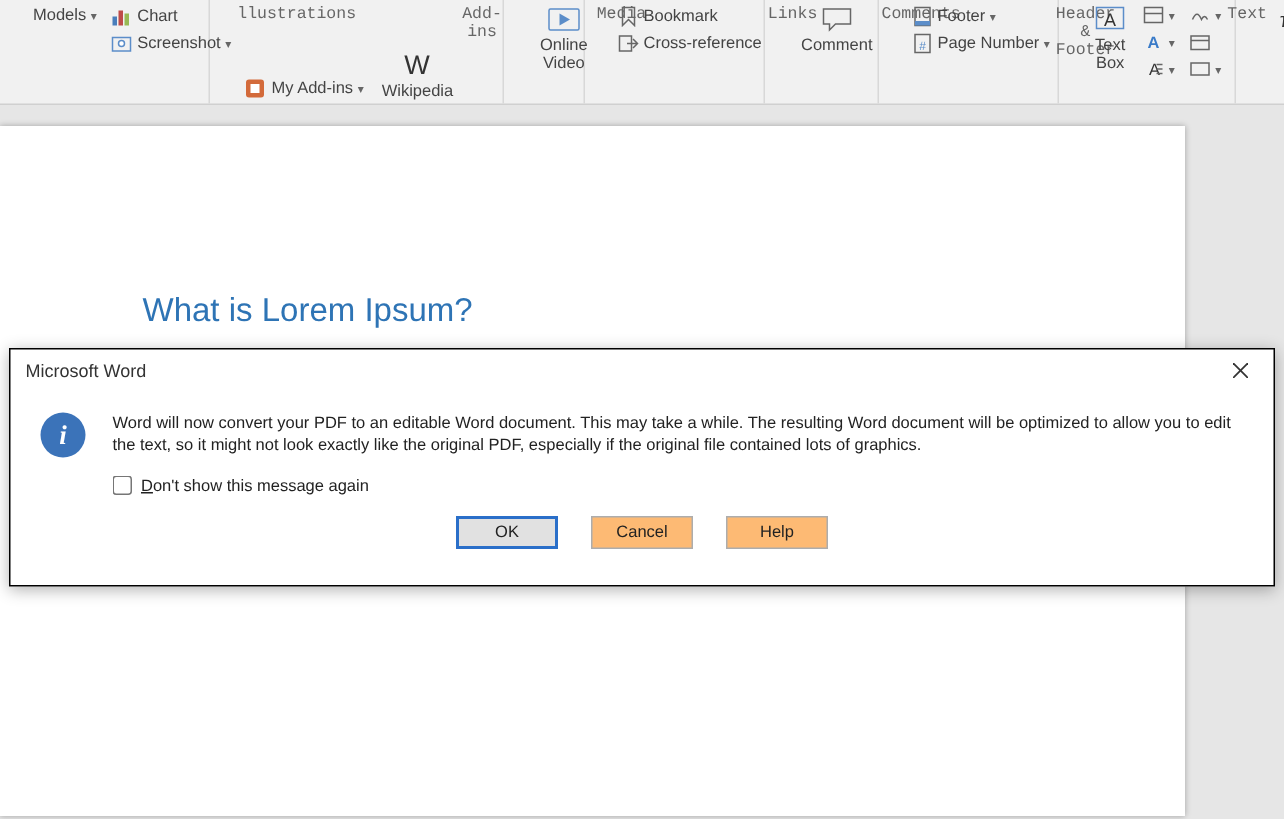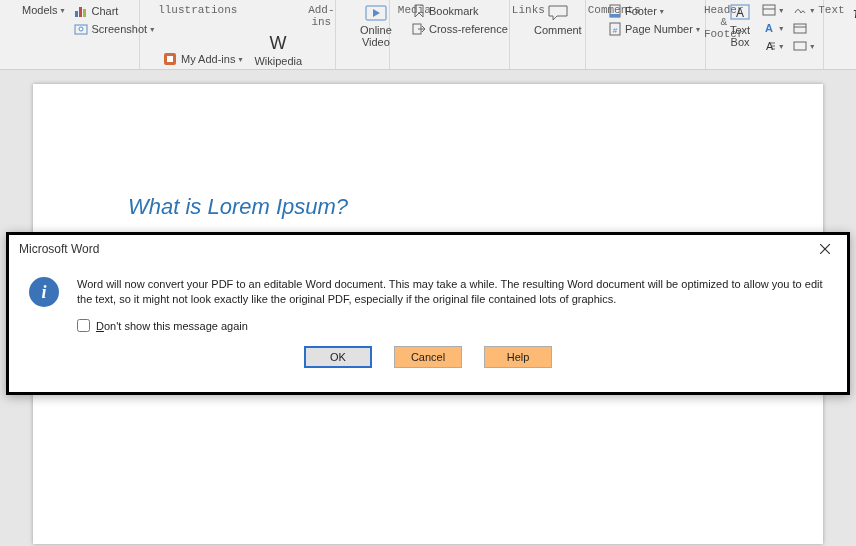--- a/index.html
+++ b/index.html
@@ -8,25 +8,25 @@
 .ribbon { background: #f1f1f1; height: 70px; display: flex; border-bottom: 1px solid #d0d0d0; font-size: 11px; color: #444; }
 .ribbon-group { border-right: 1px solid #d8d8d8; display: flex; flex-direction: row; justify-content: space-between; padding: 2px 4px 0 18px; }
 .ribbon-group-content { display: flex; align-items: flex-start; gap: 2px; flex: 1; }
 .ribbon-group-label { text-align: center; font-size: 11px; color: #666; padding: 2px 0; font-family: Liberation Mono, monospace; }
 .rb-item { display: flex; align-items: center; gap: 3px; padding: 2px 4px; cursor: default; white-space: nowrap; }
 .rb-col { display: flex; flex-direction: column; gap: 0px; }
 .rb-big { display: flex; flex-direction: column; align-items: center; gap: 2px; padding: 2px 6px; cursor: default; text-align: center; line-height: 12px; }
 .caret { font-size: 8px; color: #666; }
 .icon { display: inline-flex; }
 
-.page-area { position: absolute; top: 70px; left: 0; right: 0; bottom: 0; background: #e6e6e6; display: flex; justify-content: center; padding-top: 14px; font-style: italic; }
+.page-area { position: absolute; top: 70px; left: 0; right: 0; bottom: 0; background: #e6e6e6; display: flex; padding-top: 14px; }
 .page { width: 790px; height: 460px; background: #fff; box-shadow: 0 0 4px rgba(0,0,0,0.3); padding: 110px 95px 0 95px; }
 .page h1 { font-weight: 400; font-size: 22px; color: #2e74b5; }
 
-.dialog { position: absolute; top: 232px; left: 6px; right: 6px; background: #fff; border: 3px solid #000000; box-shadow: 0 2px 10px rgba(0,0,0,0.3); }
+.dialog { position: absolute; top: 232px; left: 6px; right: 6px; background: #fff; border: 1px solid #000000; box-shadow: 0 2px 10px rgba(0,0,0,0.3); }
 .dialog-title { display: flex; justify-content: space-between; align-items: center; padding: 4px 8px 4px 10px; font-size: 12px; color: #333; }
 .dialog-close { width: 28px; height: 20px; display: flex; align-items: center; justify-content: center; cursor: default; }
 .dialog-body { display: flex; padding: 14px 16px 8px 20px; gap: 18px; }
 .info-icon { width: 30px; height: 30px; border-radius: 50%; background: #3b73b9; color: #fff; display: flex; align-items: center; justify-content: center; font-style: italic; font-family: Georgia, serif; font-size: 18px; font-weight: bold; flex-shrink: 0; }
 .dialog-text { font-size: 11px; color: #222; line-height: 15px; }
 .dialog-check { display: flex; align-items: center; gap: 6px; padding: 4px 28px 14px 68px; font-size: 11px; color: #222; }
 .dialog-check input { width: 13px; height: 13px; }
 .dialog-check .u { text-decoration: underline; }
 .dialog-buttons { display: flex; justify-content: center; gap: 22px; padding: 0 0 24px 0; }
 .dlg-btn { min-width: 68px; height: 22px; border: 1px solid #adadad; background: #fdba74; font-size: 11px; color: #222; cursor: default; display: flex; align-items: center; justify-content: center; }

